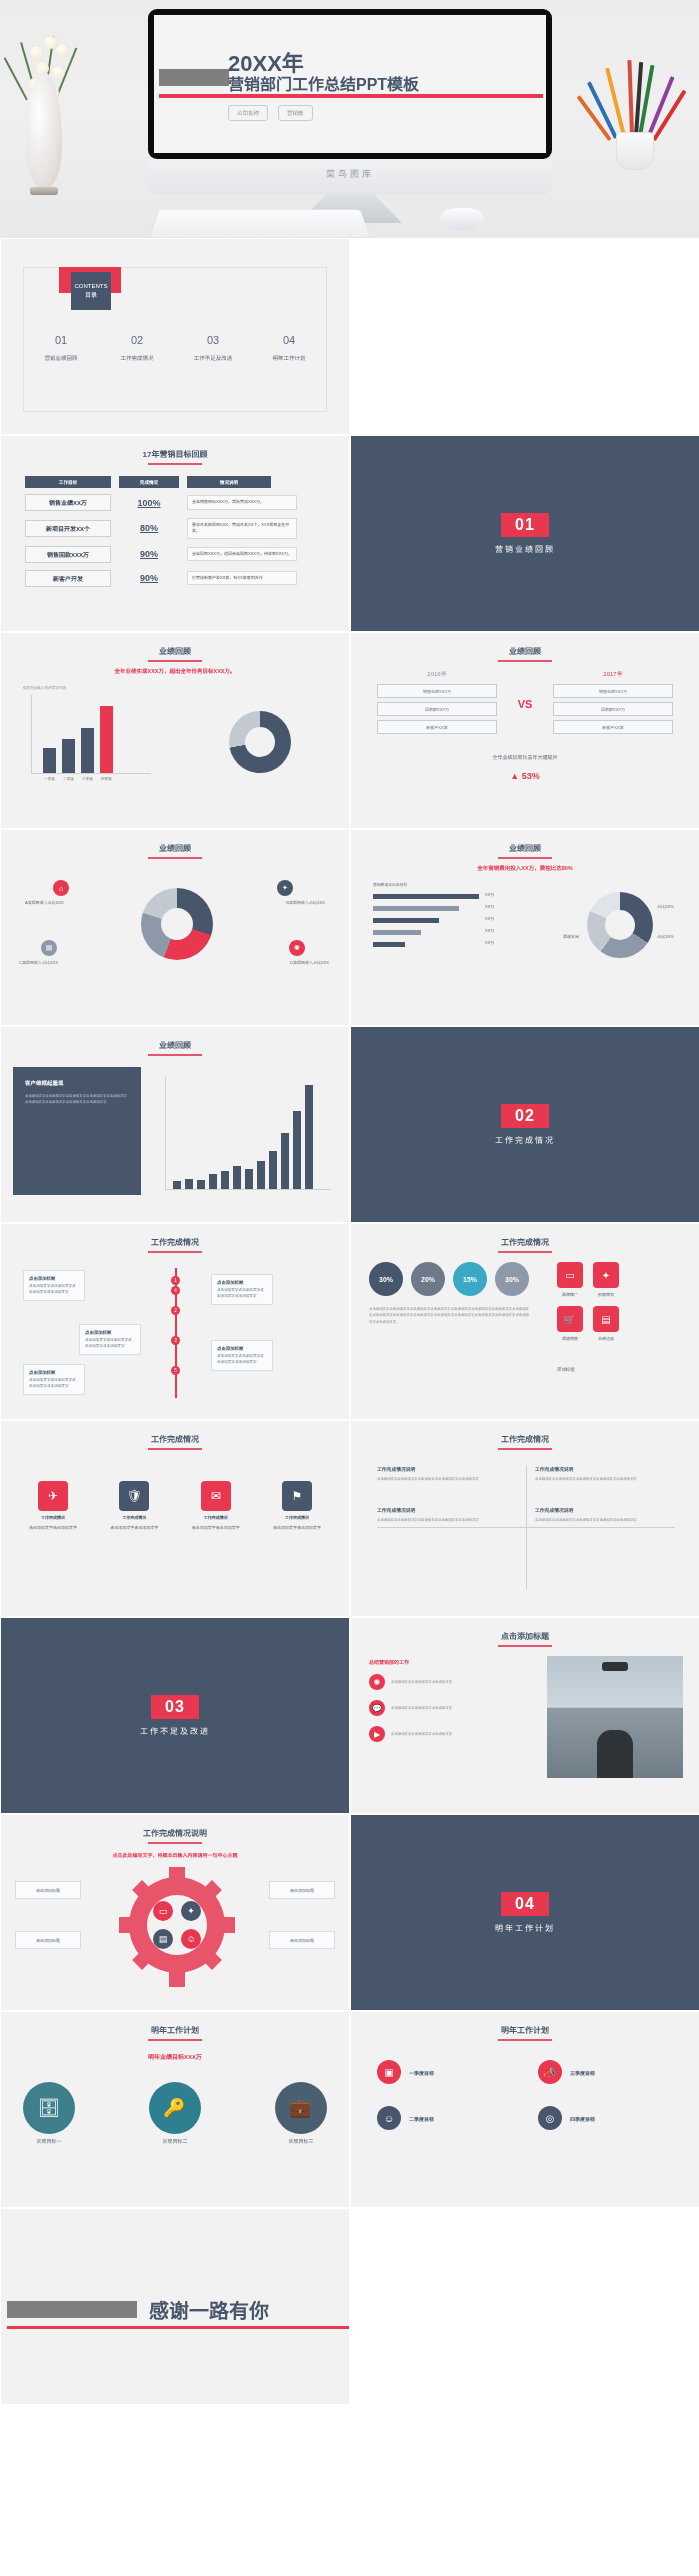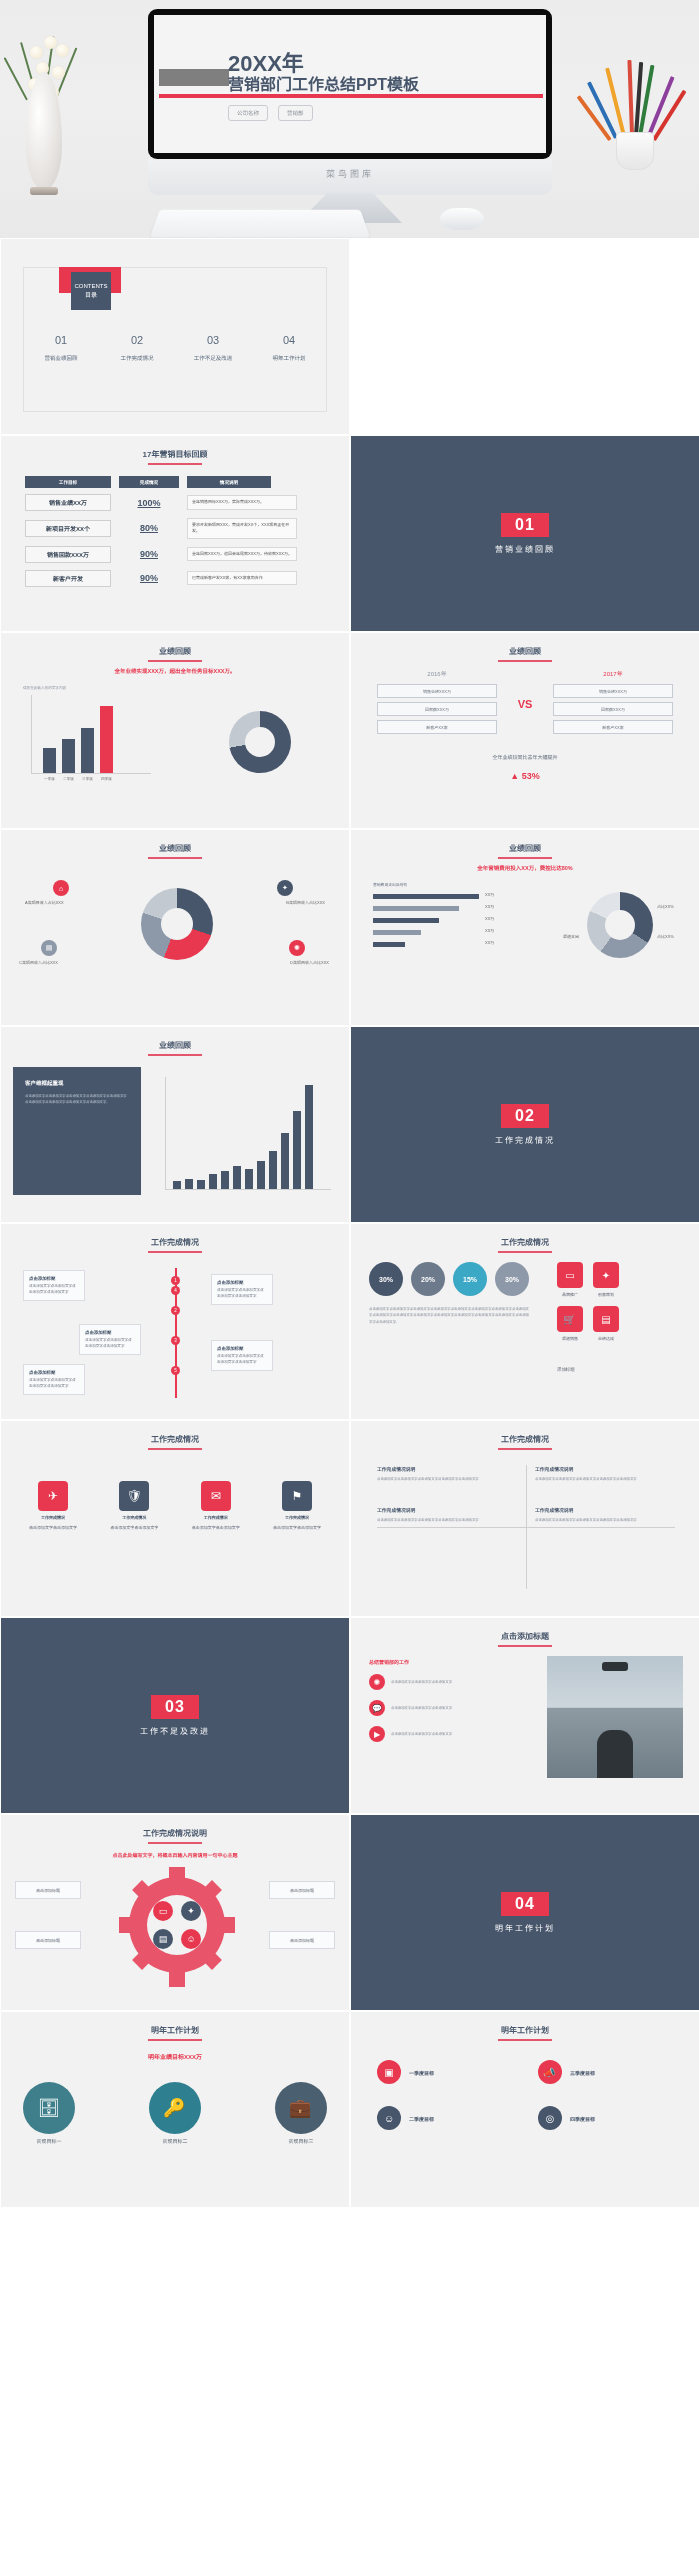--- a/index.html
+++ b/index.html
@@ -632,17 +632,24 @@
         </div>
         <div style="display:flex;align-items:center;gap:8px;">
           <div class="icirc" style="width:24px;height:24px;background:#47566b;font-size:10px;flex:none;">◎</div>
           <div style="font-size:5px;color:#47566b;font-weight:bold;">四季度目标</div>
         </div>
       </div>
     </div>
   </div>
 
   <div class="row">
+    <div class="slide">
+      <div class="thanks">
+        <div class="th-grey"></div>
+        <div class="th-red"></div>
+        <div class="th-txt">感谢一路有你</div>
+      </div>
+    </div>
 
   </div>
 
 </div>
 
 
 </body></html>

